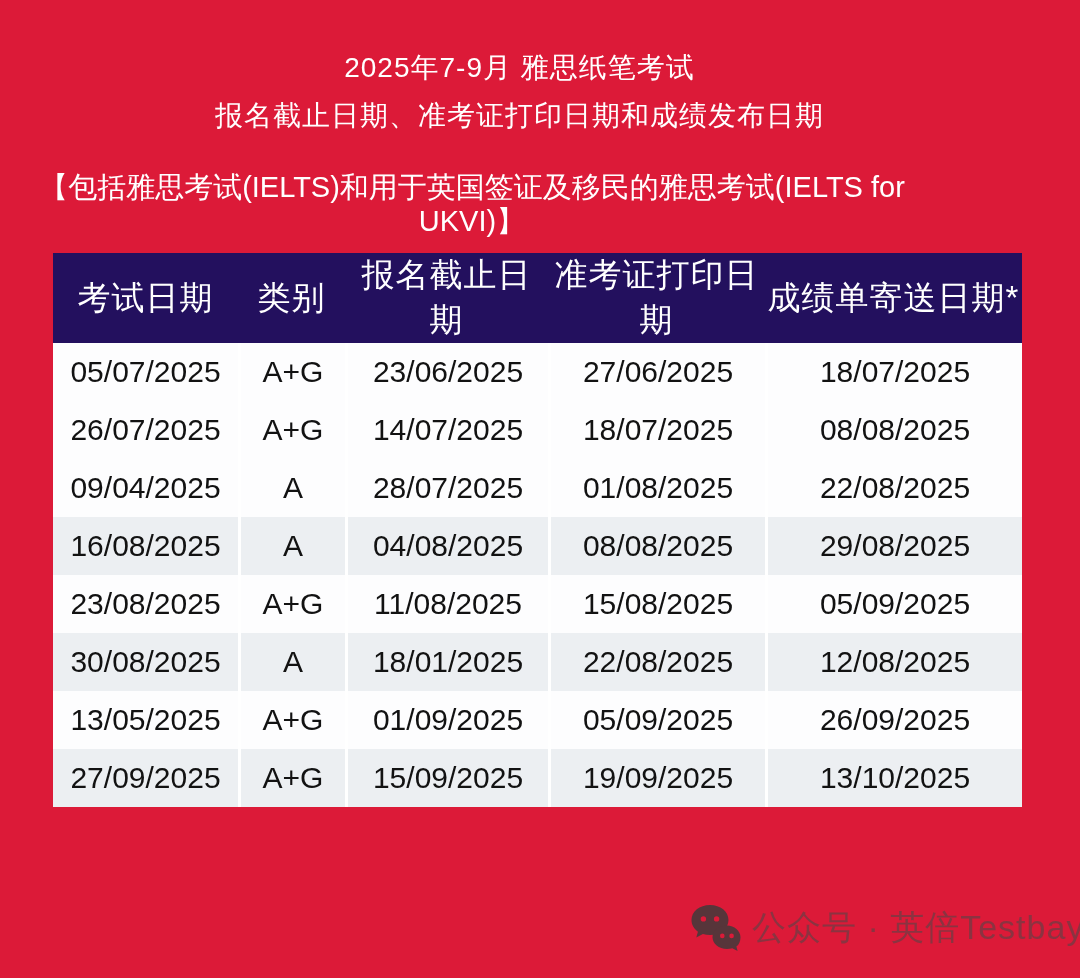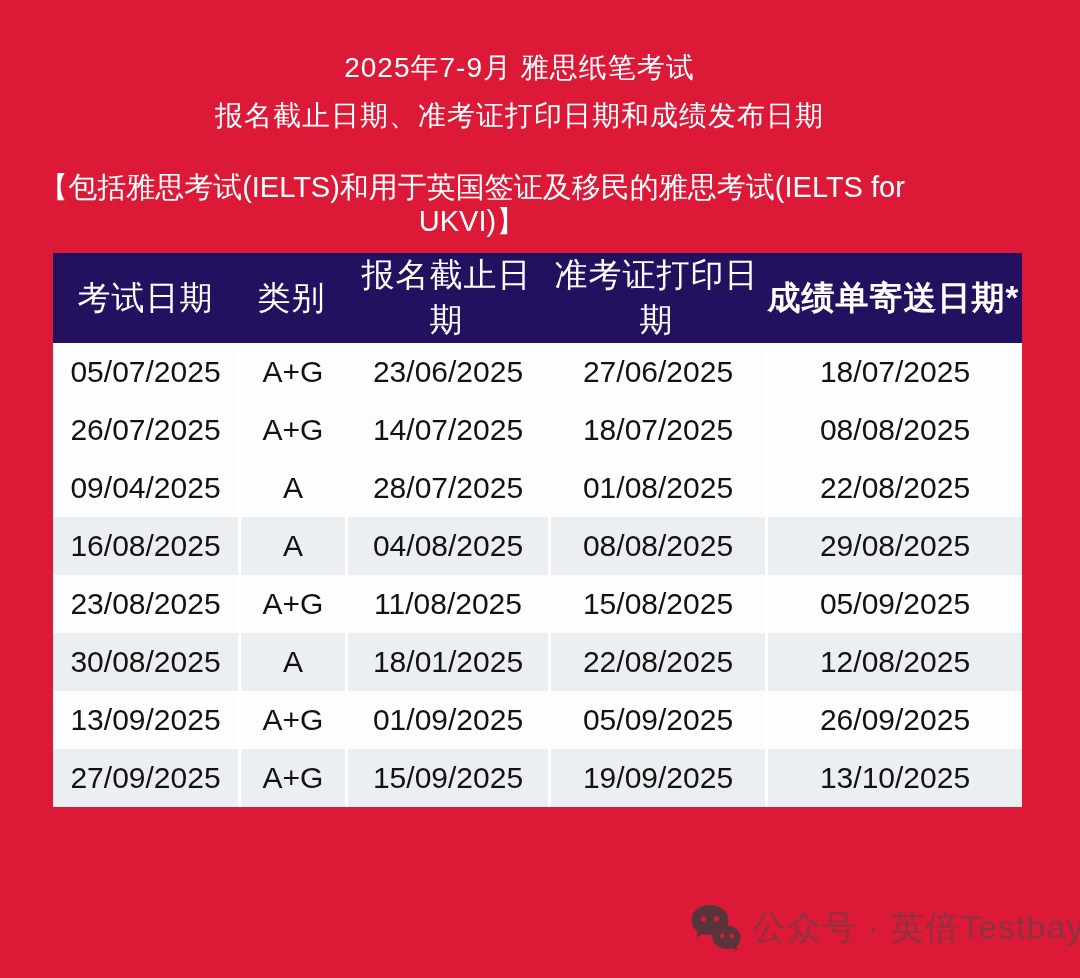--- a/index.html
+++ b/index.html
@@ -57,21 +57,21 @@
   table.schedule th {
     background: #23105E;
     color: #ffffff;
     height: 88px;
     font-size: 33px;
     font-weight: normal;
     text-align: center;
     vertical-align: middle;
     letter-spacing: 1px;
   }
-  table.schedule th.last { font-weight: bold; }
+  table.schedule th.last { font-weight: normal; }
   table.schedule td {
     height: 58px;
     text-align: center;
     vertical-align: middle;
     font-size: 30px;
     color: #121212;
     border-left: 3px solid #ffffff;
   }
   table.schedule td:first-child { border-left: none; }
   table.schedule tr.row-odd td { background: #fdfdfe; }
@@ -164,21 +164,21 @@
             <td>05/09/2025</td>
           </tr>
           <tr class="row-even">
             <td>30/08/2025</td>
             <td>A</td>
             <td>18/01/2025</td>
             <td>22/08/2025</td>
             <td>12/08/2025</td>
           </tr>
           <tr class="row-odd">
-            <td>13/09/2025</td>
+            <td>13/05/2025</td>
             <td>A+G</td>
             <td>01/09/2025</td>
             <td>05/09/2025</td>
             <td>26/09/2025</td>
           </tr>
           <tr class="row-even">
             <td>27/09/2025</td>
             <td>A+G</td>
             <td>15/09/2025</td>
             <td>19/09/2025</td>

